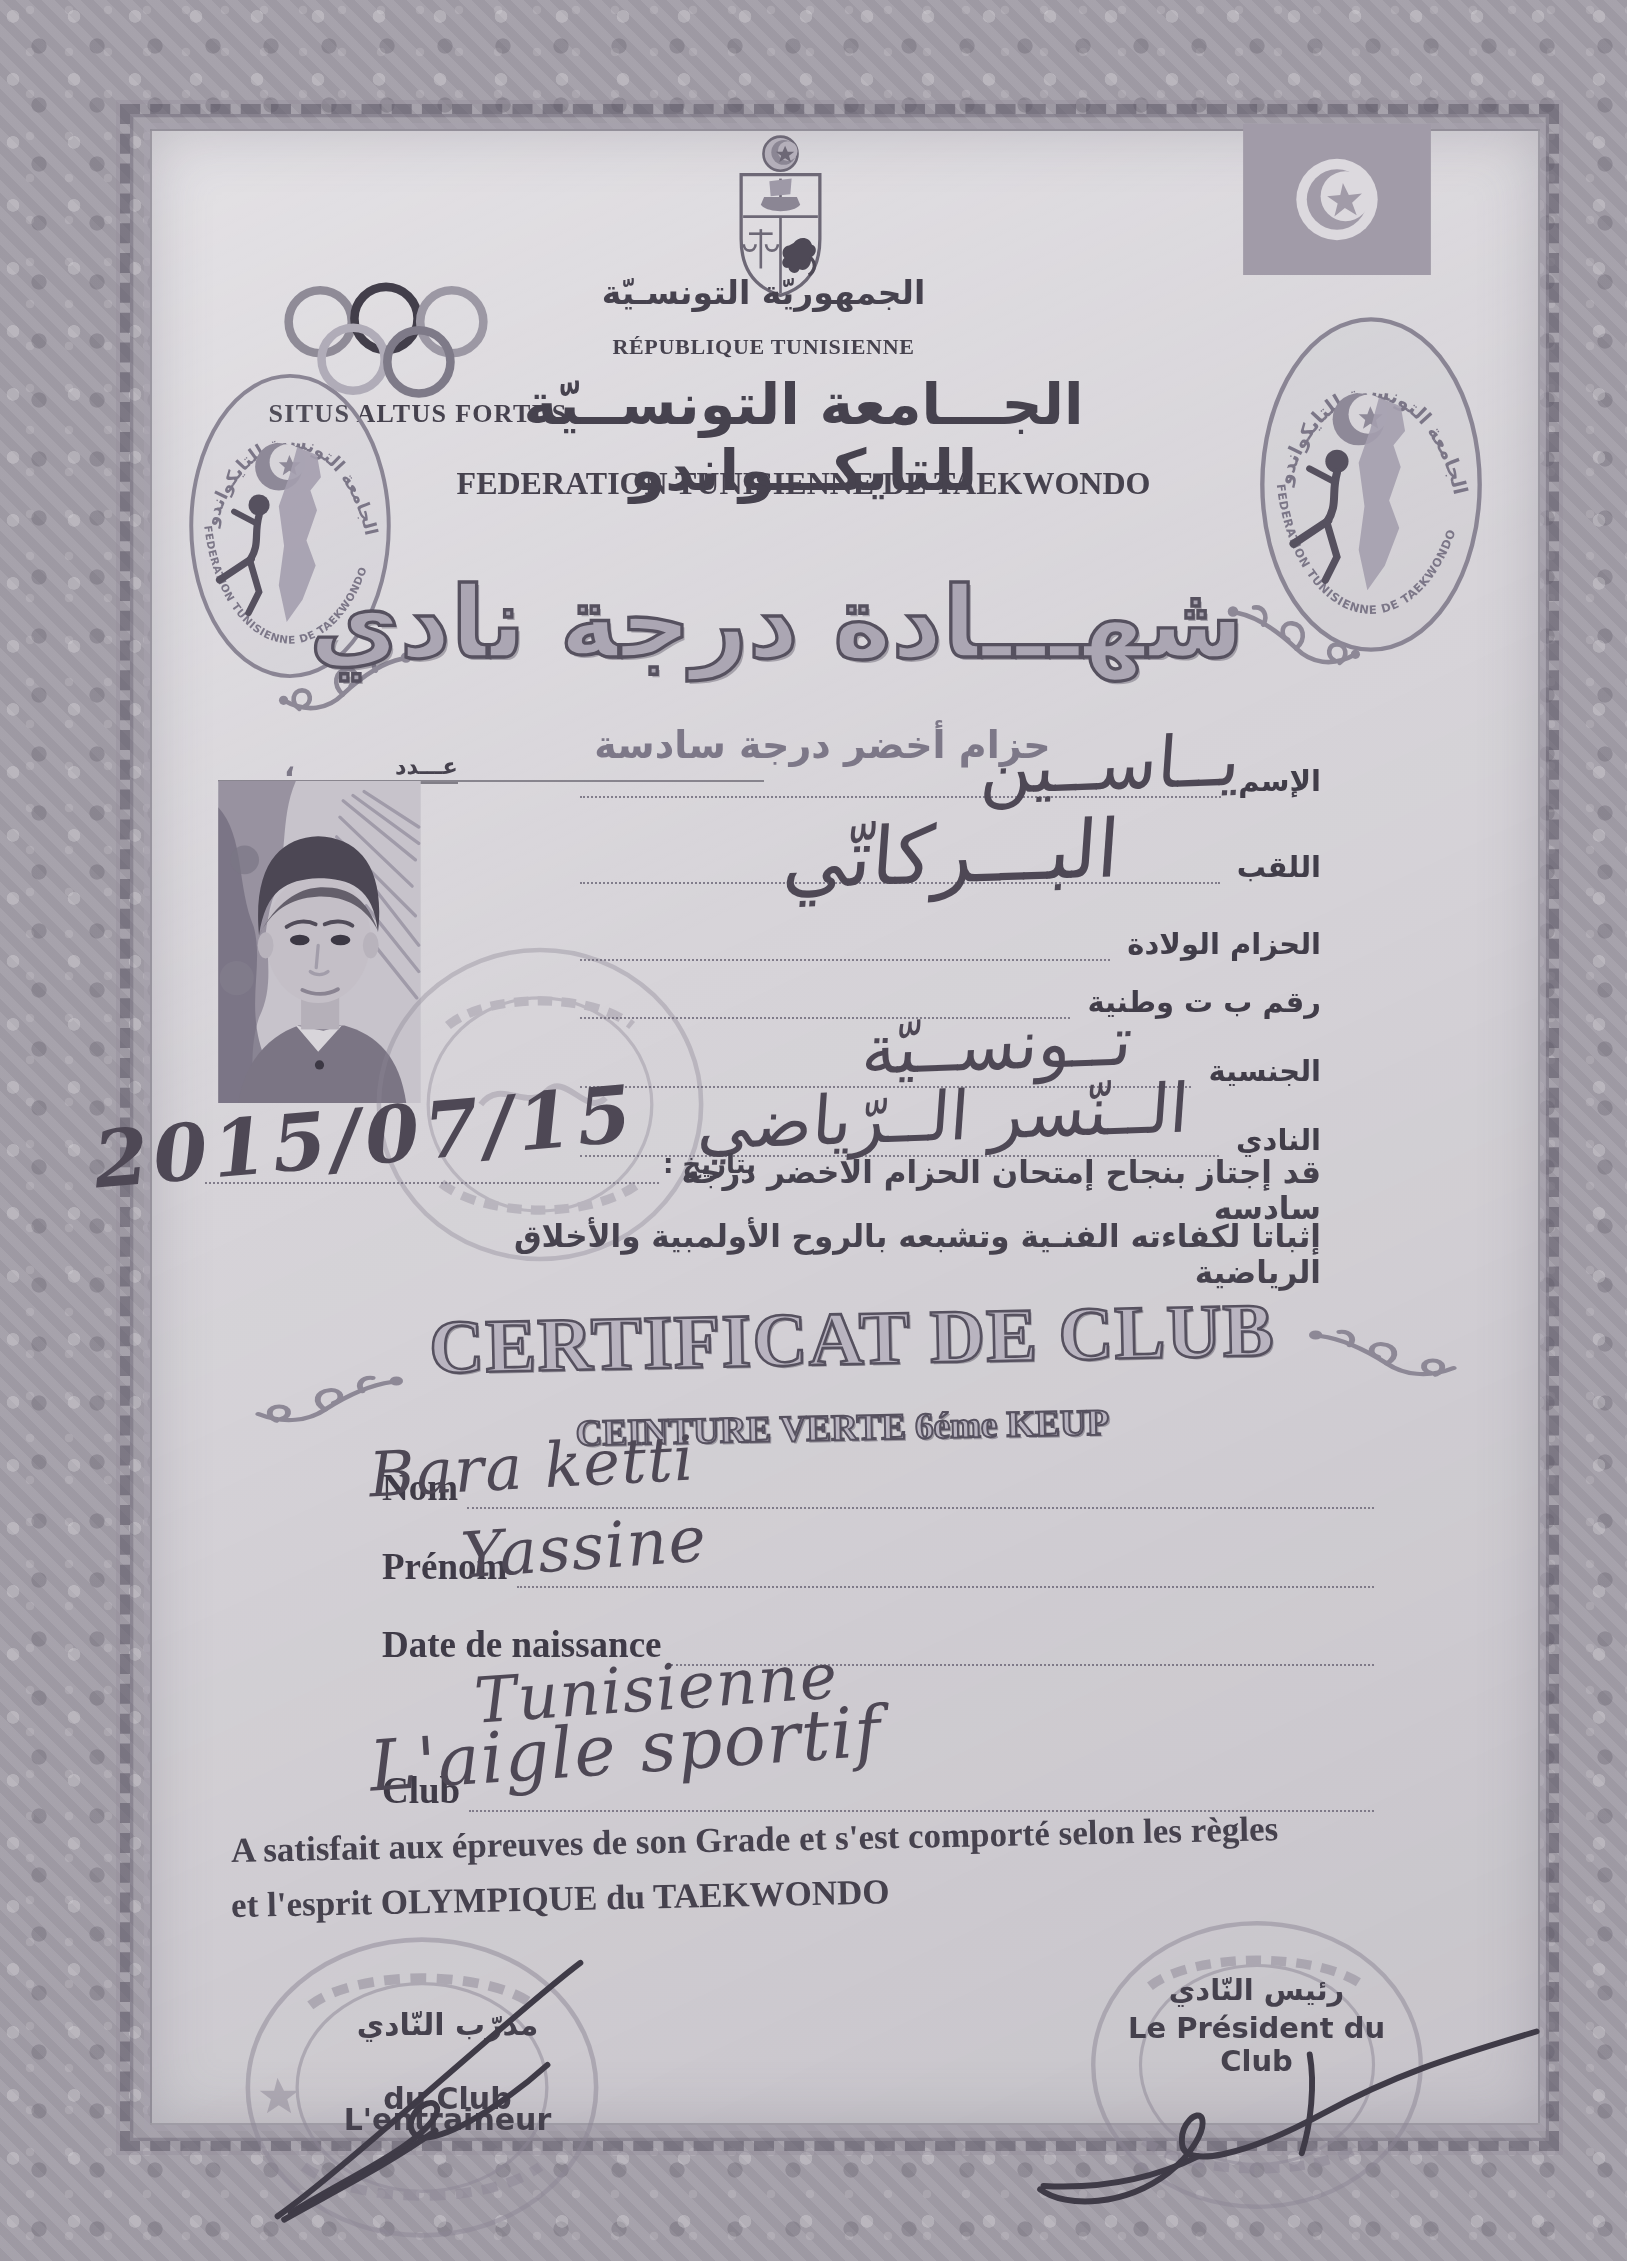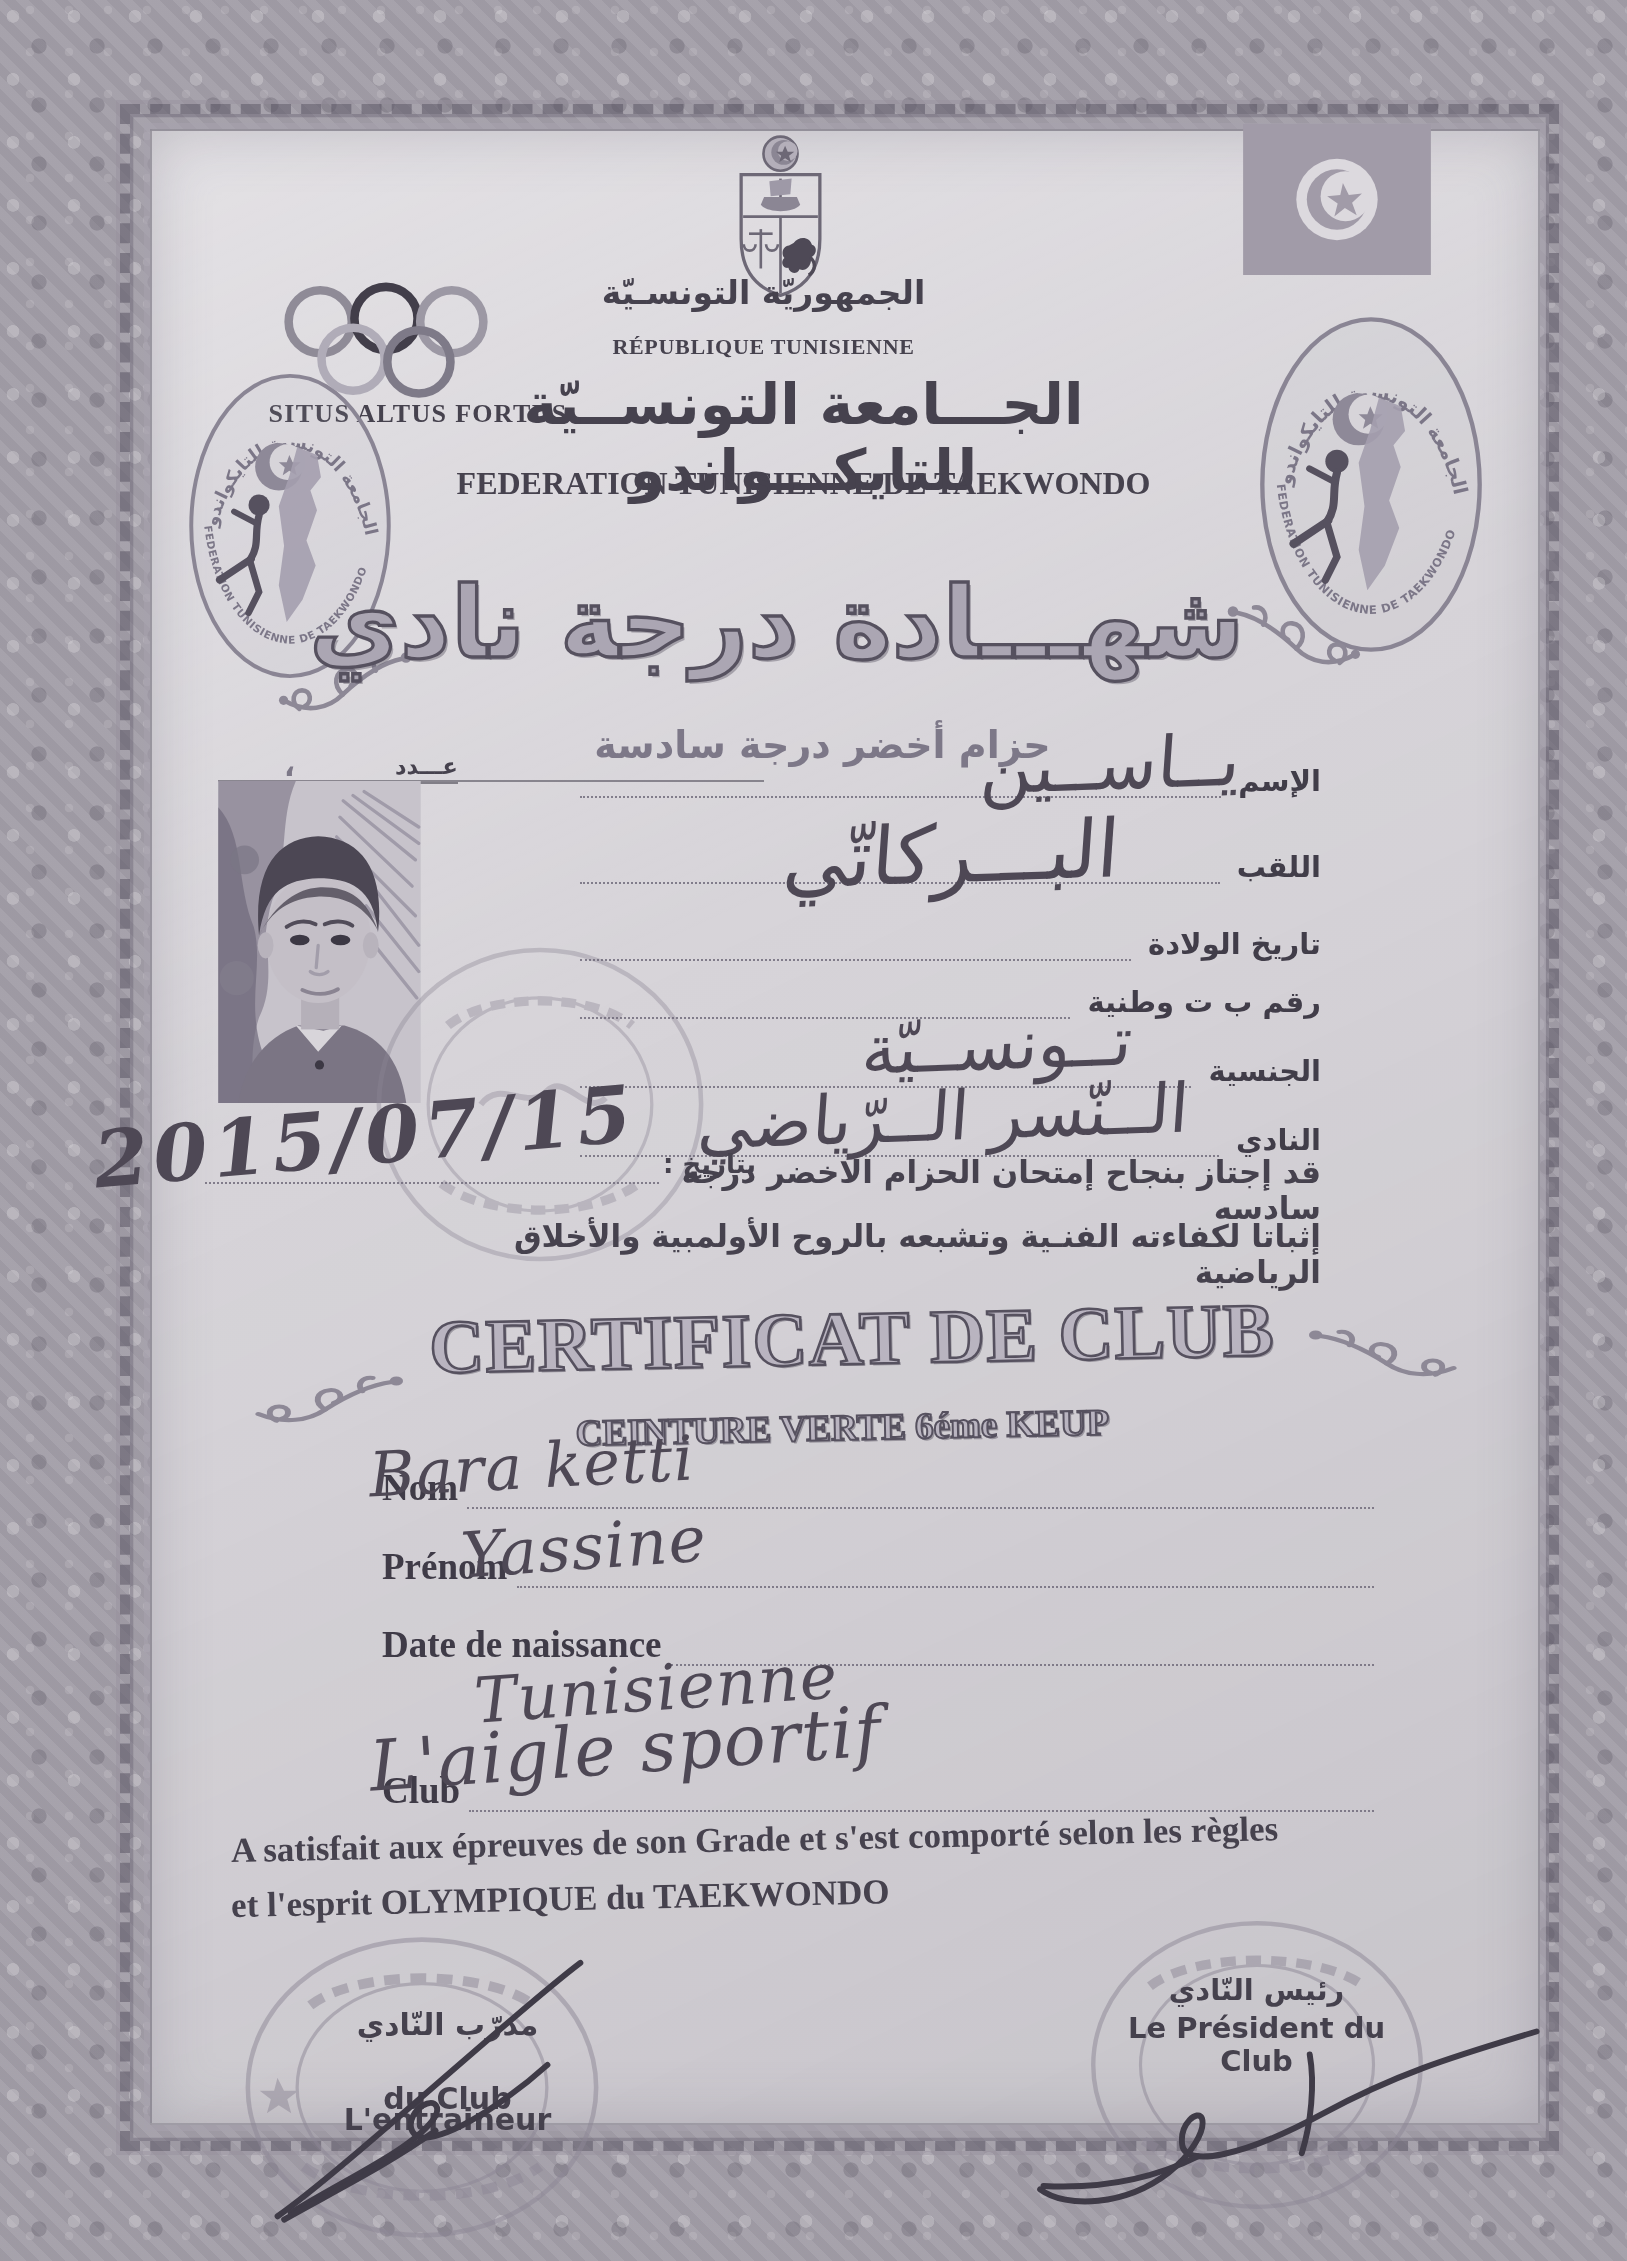--- a/index.html
+++ b/index.html
@@ -265,21 +265,21 @@
 
     <div class="field-row-ar" style="top:626px;">
       <span class="lbl">الإسم</span>
       <span class="dotline"></span>
     </div>
     <div class="field-row-ar" style="top:712px;">
       <span class="lbl">اللقب</span>
       <span class="dotline"></span>
     </div>
     <div class="field-row-ar" style="top:789px;">
-      <span class="lbl">تاريخ الولادة</span>
+      <span class="lbl">الحزام الولادة</span>
       <span class="dotline"></span>
     </div>
     <div class="field-row-ar" style="top:847px;">
       <span class="lbl">رقم ب ت وطنية</span>
       <span class="dotline"></span>
     </div>
     <div class="field-row-ar" style="top:916px;">
       <span class="lbl">الجنسية</span>
       <span class="dotline"></span>
     </div>

